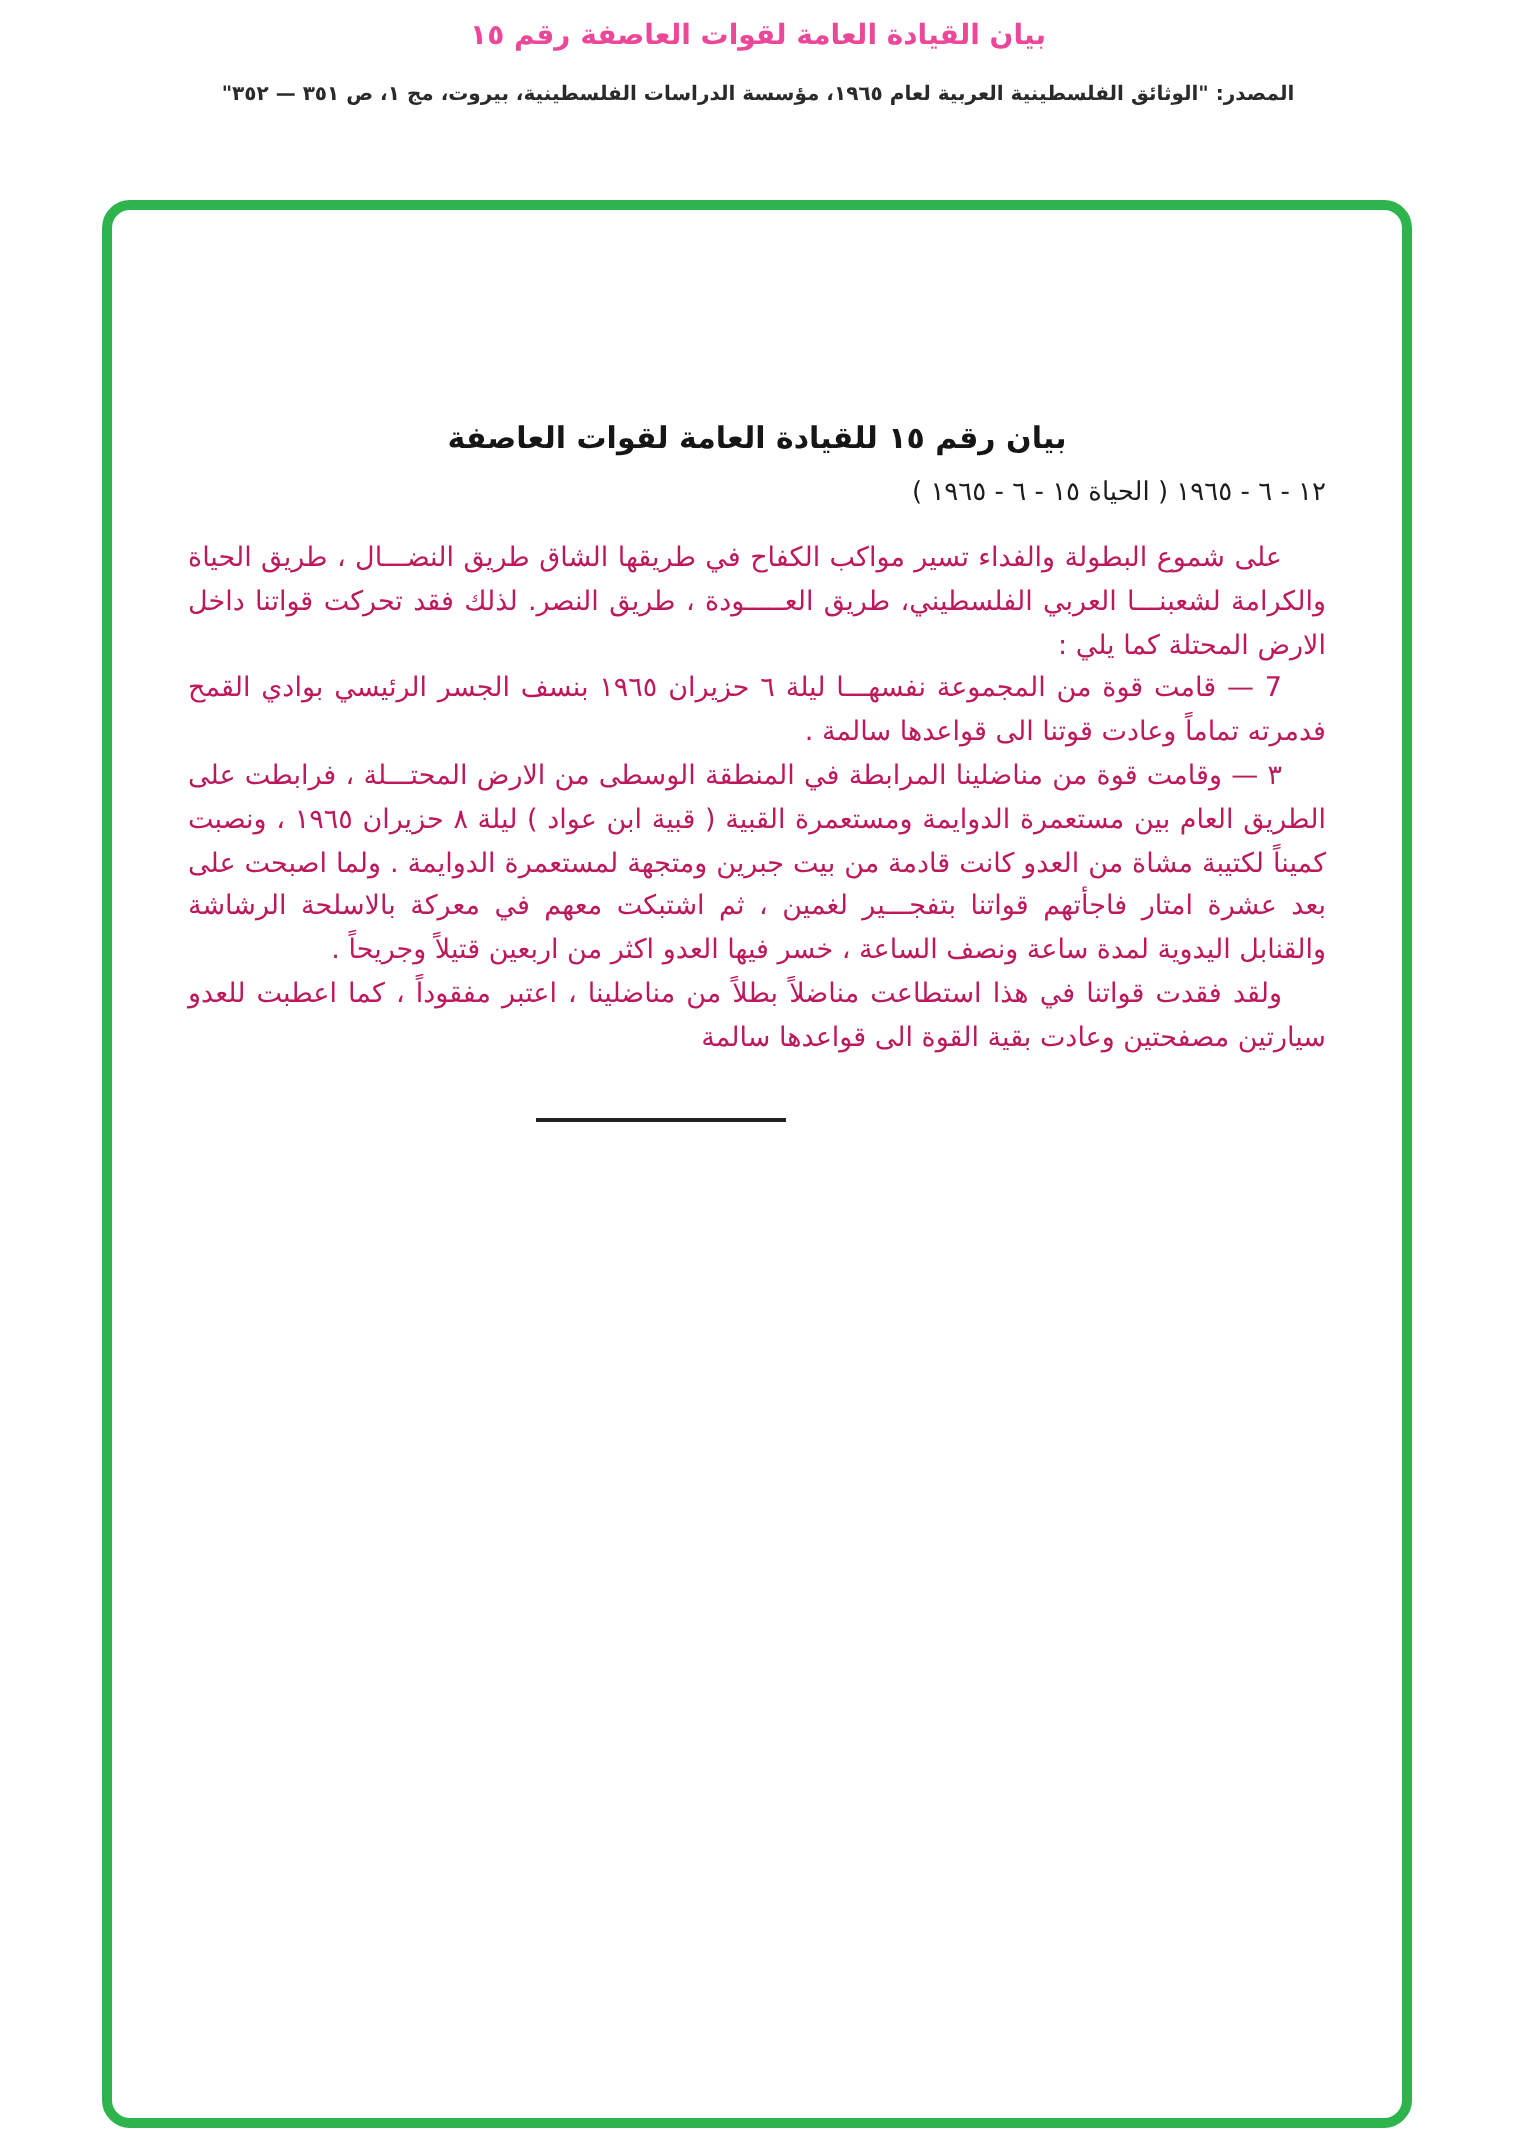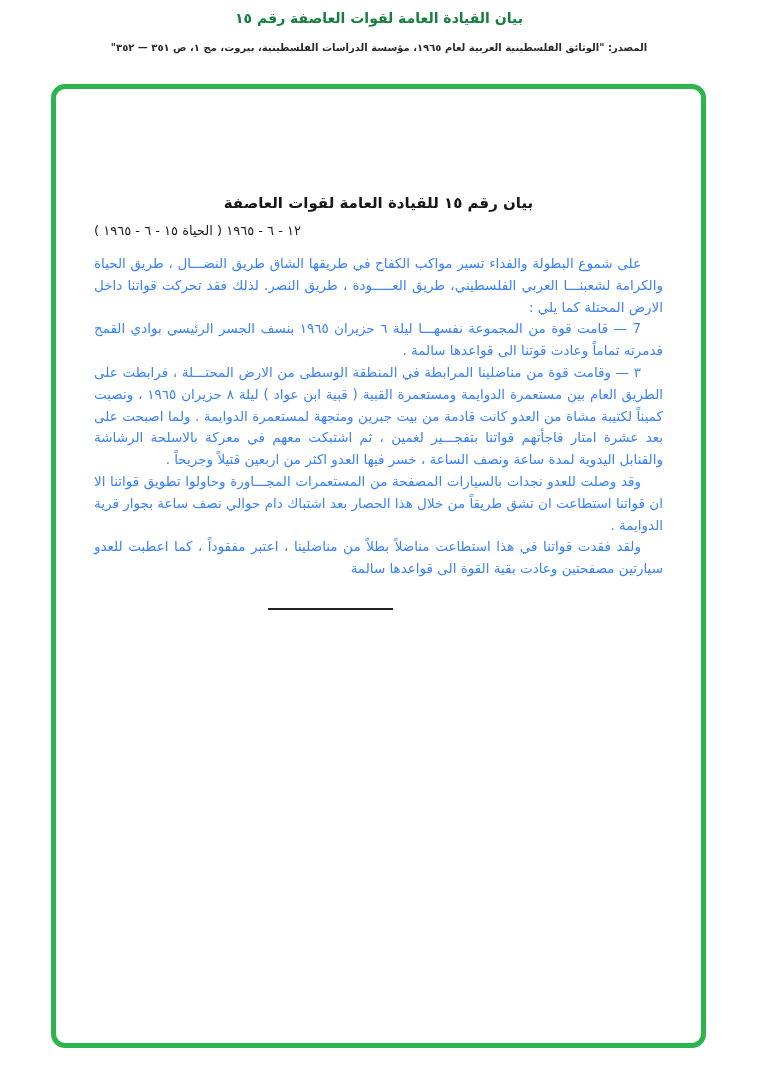--- a/index.html
+++ b/index.html
@@ -22,33 +22,33 @@
     position: absolute;
     top: 8px;
     left: 0;
     width: 758px;
     text-align: center;
     direction: rtl;
   }
   .header-title {
     font-size: 14px;
     font-weight: bold;
-    color: #15803d;
+    color: #ec4899;
     line-height: 20px;
   }
   .header-source {
     margin-top: 13px;
     font-size: 10px;
     font-weight: bold;
     color: #2a2a2a;
     line-height: 14px;
   }
   .doc-frame {
     position: absolute;
-    top: 84px;
+    top: 100px;
     left: 51px;
     width: 655px;
     height: 964px;
     box-sizing: border-box;
     border: 5px solid var(--green);
     border-radius: 14px;
     background: #ffffff;
   }
   .doc-inner {
     position: absolute;
@@ -59,33 +59,33 @@
   }
   .doc-title {
     text-align: center;
     font-weight: bold;
     font-size: 15px;
     line-height: 20px;
     margin: 0 0 9px 0;
     color: #161616;
   }
   .doc-date {
-    text-align: left;
+    text-align: right;
     font-size: 13px;
     line-height: 18px;
     margin: 0 0 13px 0;
     color: #1c1c1c;
   }
   .doc-body p {
     margin: 0;
     font-size: 13.5px;
     line-height: 21.8px;
     text-align: justify;
     text-indent: 22px;
-    color: #3b82f6;
+    color: #be185d;
   }
   .signature-divider {
     margin: 28px auto 0 auto;
     width: 125px;
     border: 0;
     border-top: 2px solid #222;
     transform: translateX(-48px);
   }
 </style>
 </head>
@@ -97,18 +97,17 @@
 </div>
 
 <div class="doc-frame">
   <div class="doc-inner">
     <div class="doc-title">بيان رقم ١٥ للقيادة العامة لقوات العاصفة</div>
     <div class="doc-date">١٢ - ٦ - ١٩٦٥ ( الحياة ١٥ - ٦ - ١٩٦٥ )</div>
     <div class="doc-body">
       <p>على شموع البطولة والفداء تسير مواكب الكفاح في طريقها الشاق طريق النضـــال ، طريق الحياة والكرامة لشعبنـــا العربي الفلسطيني، طريق العـــــودة ، طريق النصر. لذلك فقد تحركت قواتنا داخل الارض المحتلة كما يلي :</p>
       <p>7 — قامت قوة من المجموعة نفسهـــا ليلة ٦ حزيران ١٩٦٥ بنسف الجسر الرئيسي بوادي القمح فدمرته تماماً وعادت قوتنا الى قواعدها سالمة .</p>
       <p>٣ — وقامت قوة من مناضلينا المرابطة في المنطقة الوسطى من الارض المحتـــلة ، فرابطت على الطريق العام بين مستعمرة الدوايمة ومستعمرة القبية ( قبية ابن عواد ) ليلة ٨ حزيران ١٩٦٥ ، ونصبت كميناً لكتيبة مشاة من العدو كانت قادمة من بيت جبرين ومتجهة لمستعمرة الدوايمة . ولما اصبحت على بعد عشرة امتار فاجأتهم قواتنا بتفجـــير لغمين ، ثم اشتبكت معهم في معركة بالاسلحة الرشاشة والقنابل اليدوية لمدة ساعة ونصف الساعة ، خسر فيها العدو اكثر من اربعين قتيلاً وجريحاً .</p>
-      <p>وقد وصلت للعدو نجدات بالسيارات المصفحة من المستعمرات المجـــاورة وحاولوا تطويق قواتنا الا ان قواتنا استطاعت ان تشق طريقاً من خلال هذا الحصار بعد اشتباك دام حوالي نصف ساعة بجوار قرية الدوايمة .</p>
       <p>ولقد فقدت قواتنا في هذا استطاعت مناضلاً بطلاً من مناضلينا ، اعتبر مفقوداً ، كما اعطبت للعدو سيارتين مصفحتين وعادت بقية القوة الى قواعدها سالمة</p>
     </div>
     <hr class="signature-divider">
   </div>
 </div>
 
 </body></html>

